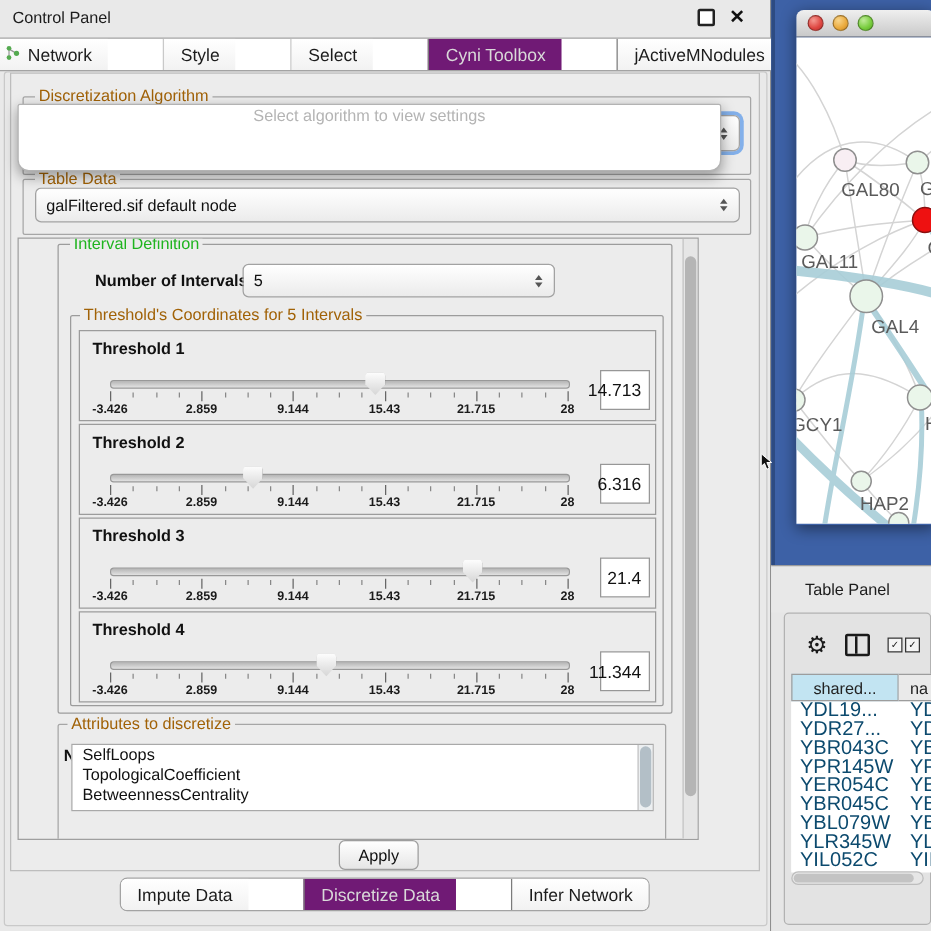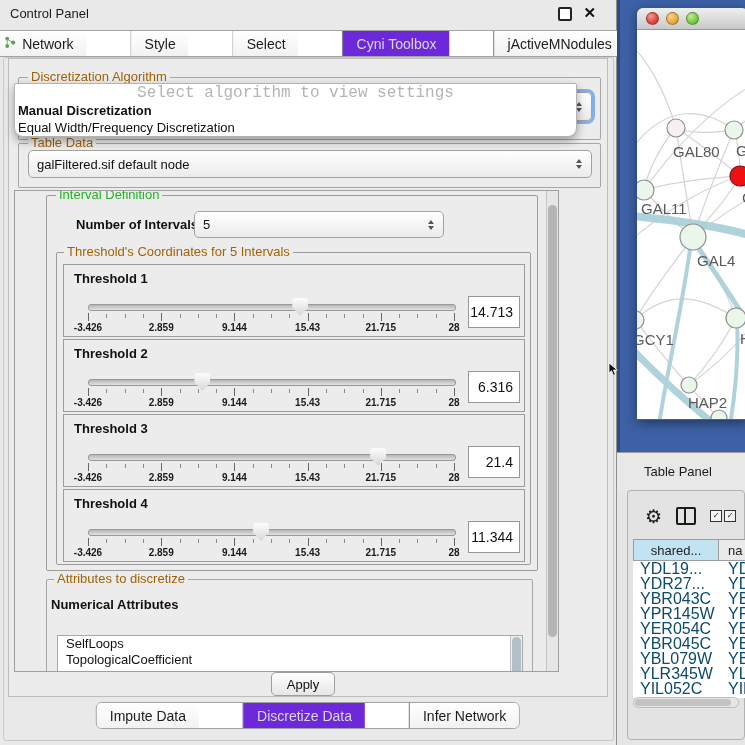--- a/index.html
+++ b/index.html
@@ -9,59 +9,59 @@
   
   .leftwin{position:absolute;left:0;top:0;width:616px;height:745px;background:#e9e9e9;border-right:1px solid #8f8f8f;}
   .titlebar{position:absolute;left:0;top:0;width:100%;height:26px;display:flex;align-items:center;}
   .titlebar .wtitle{font-size:13px;color:#1c1c1c;margin-left:10px;}
   .float-btn{position:absolute;right:44px;top:7px;width:10px;height:10px;border:2px solid #222;border-radius:2px;background:#fff;}
   .close-btn{position:absolute;right:20px;top:4px;font-size:15px;font-weight:bold;color:#111;}
 
   .tabstrip{position:absolute;left:50%;transform:translateX(-50%);display:flex;align-items:stretch;height:25px;background:#fff;border:1px solid #a3a3a3;border-radius:6px;overflow:hidden;gap:44px;}
   .tab{display:flex;align-items:center;gap:6px;padding:0 13px;font-size:14px;color:#1c1c1c;background:linear-gradient(#ffffff,#f2f2f2);border-left:1px solid #c9c9c9;white-space:nowrap;}
   .tab:first-child{border-left:none;}
-  .tab.sel{background:#6d28d9;color:#d9d9d9;border-left-color:#7b7b7b;}
+  .tab.sel{background:#701a75;color:#d9d9d9;border-left-color:#7b7b7b;}
   .tab.sel + .tab{border-left-color:#7b7b7b;}
 
   .outerframe{position:absolute;left:3px;top:57px;width:609px;height:682px;border:1px solid #c9c9c9;border-radius:3px;}
   .mainpanel{position:absolute;left:8px;top:58px;width:600px;height:639px;background:#ececec;border:1px solid #bdbdbd;box-sizing:border-box;}
 
   .groupbox{position:absolute;border:1px solid #a6a6a6;border-radius:2px;box-sizing:border-box;}
   .glabel{position:absolute;font-size:13px;line-height:14px;background:#ececec;padding:0 3px;white-space:nowrap;z-index:2;}
   .glabel.blue{color:#a16207;}
   .glabel.green{color:#1fb41f;}
 
   .combo{position:absolute;display:flex;align-items:center;padding:0 8px;background:linear-gradient(#ffffff,#ebebeb);border:1px solid #a2a2a2;border-radius:5px;font-size:13px;color:#111;box-sizing:border-box;}
   .arrows{margin-left:auto;display:flex;flex-direction:column;gap:2px;padding-right:1px;}
   .arr-up{width:0;height:0;border-left:3.5px solid transparent;border-right:3.5px solid transparent;border-bottom:4px solid #555;}
   .arr-dn{width:0;height:0;border-left:3.5px solid transparent;border-right:3.5px solid transparent;border-top:4px solid #555;}
   .combo.focused{box-shadow:0 0 0 3px rgba(96,156,233,.75);z-index:1;}
 
   .popup{position:absolute;left:14px;top:83px;width:563px;height:54px;background:#fff;border:1px solid #b3b3b3;border-radius:2px 2px 9px 9px;box-shadow:0 4px 10px rgba(0,0,0,.35);z-index:6;box-sizing:border-box;}
-  .popup .ph{height:18px;line-height:18px;text-align:center;color:#b4b4b4;font-size:16px;font-family:Liberation Mono, monospace;}
+  .popup .ph{height:18px;line-height:18px;text-align:center;color:#b4b4b4;font-size:13px;}
   .popup .opt{height:17px;line-height:17px;padding-left:3px;font-size:13px;color:#101010;}
   .popup .opt.bold{font-weight:bold;}
 
   .scrollpane{position:absolute;left:14px;top:190px;width:545px;height:482px;border:1px solid #9f9f9f;box-sizing:border-box;background:#ececec;overflow:hidden;}
   .vscroll{position:absolute;right:0;top:0;width:12px;height:100%;background:#e6e6e6;border-left:1px solid #c4c4c4;box-sizing:border-box;}
   .vscroll .thumb{position:absolute;left:1px;width:9px;border-radius:5px;background:#b5b5b5;}
 
   .boldlabel{position:absolute;font-size:13px;font-weight:bold;color:#111;white-space:nowrap;}
 
   .thpanel{position:absolute;left:48px;width:462px;height:73px;border:1px solid #9c9c9c;background:#ececec;box-sizing:border-box;}
   .thpanel .tlabel{position:absolute;left:10px;top:6px;font-size:13px;font-weight:bold;color:#111;}
   .track{position:absolute;left:24px;top:39px;width:366px;height:5px;border-radius:3px;background:linear-gradient(#b6b6b6,#e2e2e2);border:1px solid #989898;}
   .knob{position:absolute;top:-7px;width:16px;height:18px;background:linear-gradient(#fdfdfd,#d6d6d6);clip-path:polygon(10% 0,90% 0,100% 14%,100% 52%,50% 100%,0 52%,0 14%);filter:drop-shadow(0 0 0.7px #707070);}
   .tickrow{position:absolute;left:24px;top:48px;width:366px;height:9px;}
   .tick{position:absolute;top:0;width:1px;background:#888;}
   .tick.major{height:8px;background:#666;}
   .tick.minor{height:4px;top:1px;}
   .ticklabels{position:absolute;left:24px;top:57px;width:366px;height:11px;font-size:10px;font-weight:bold;color:#1a1a1a;}
   .tl{position:absolute;transform:translateX(-50%);white-space:nowrap;}
-  .valbox{position:absolute;right:4px;top:31px;width:52px;height:32px;background:#fff;border:1px solid #979797;display:flex;align-items:center;justify-content:flex-end;padding-right:6px;font-size:14px;color:#111;box-sizing:border-box;}
+  .valbox{position:absolute;right:4px;top:31px;width:40px;height:32px;background:#fff;border:1px solid #979797;display:flex;align-items:center;justify-content:flex-end;padding-right:6px;font-size:14px;color:#111;box-sizing:border-box;}
 
   .attrlist{position:absolute;background:#fff;border:1px solid #a9a9a9;box-sizing:border-box;overflow:hidden;}
   .attrlist .li{font-size:13px;line-height:16px;padding-left:8px;color:#111;white-space:nowrap;}
   .attrlist .lscroll{position:absolute;right:0;top:0;width:12px;height:100%;background:#eceff1;border-left:1px solid #c4c4c4;box-sizing:border-box;}
   .attrlist .lthumb{position:absolute;left:1px;top:1px;width:9px;height:49px;border-radius:5px;background:#b3bfc7;}
 
   .applybtn{position:absolute;left:271px;top:672px;width:62px;height:22px;background:linear-gradient(#ffffff,#e6e6e6);border:1px solid #9e9e9e;border-radius:5px;font-size:13px;color:#111;display:flex;align-items:center;justify-content:center;}
 
   
   .desktop{position:absolute;left:617px;top:0;width:128px;height:745px;background:#e6e6e6;}
@@ -145,24 +145,20 @@
     <div class="glabel blue" style="left:28px;top:70px;">Discretization Algorithm</div>
     <div class="combo focused" style="left:28px;top:92px;width:564px;height:29px;">
       <span class="arrows">
           <span class="arr-up"></span>
           <span class="arr-dn"></span>
         </span>
     </div>
 
     <div class="popup">
       <div class="ph">Select algorithm to view settings</div>
-      <div id="popup-options">
-          <div class="opt bold">Manual Discretization</div>
-          <div class="opt">Equal Width/Frequency Discretization</div>
-        </div>
     </div>
 
     <div class="groupbox" style="left:18px;top:143px;width:583px;height:45px;"></div>
     <div class="glabel blue" style="left:28px;top:136px;">Table Data</div>
     <div class="combo" style="left:28px;top:150px;width:564px;height:28px;">
       <span>galFiltered.sif default node</span>
       <span class="arrows">
           <span class="arr-up"></span>
           <span class="arr-dn"></span>
         </span>
@@ -336,21 +332,21 @@
               <span class="tl" style="left: 80%;">21.715</span>
               <span class="tl" style="left: 100%;">28</span>
             </div>
             <div class="valbox">11.344</div>
           </div>
         </div>
 
       <div class="groupbox" style="left:31px;top:388px;width:487px;height:96px;"></div>
       <div class="glabel blue" style="left:39px;top:381px;">Attributes to discretize</div>
       <div class="boldlabel" style="left:36px;top:406px;">Numerical Attributes</div>
-      <div class="attrlist" style="left:42px;top:444px;width:466px;height:54px;">
+      <div class="attrlist" style="left:42px;top:404px;width:466px;height:54px;">
         <div id="attr-items">
             <div class="li">SelfLoops</div>
             <div class="li">TopologicalCoefficient</div>
             <div class="li">BetweennessCentrality</div>
           </div>
         <div class="lscroll">
             <div class="lthumb"></div>
           </div>
       </div>
 

